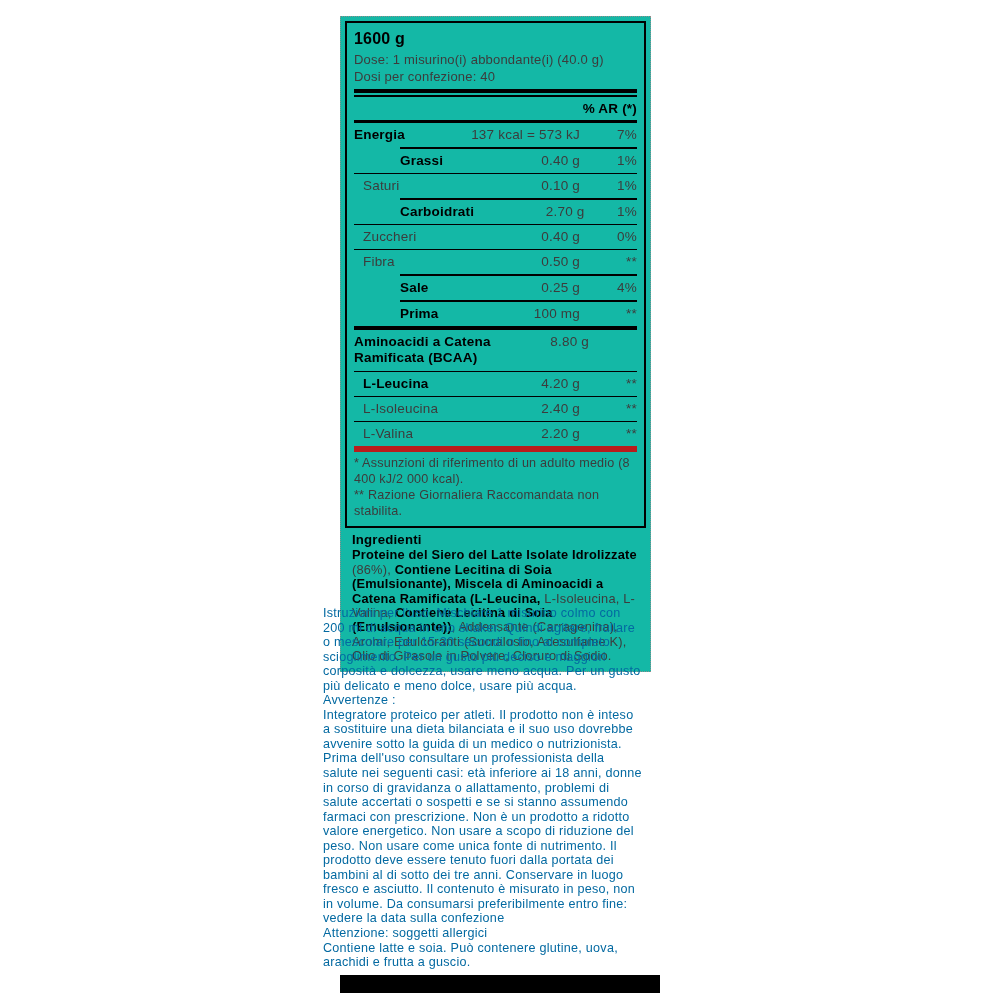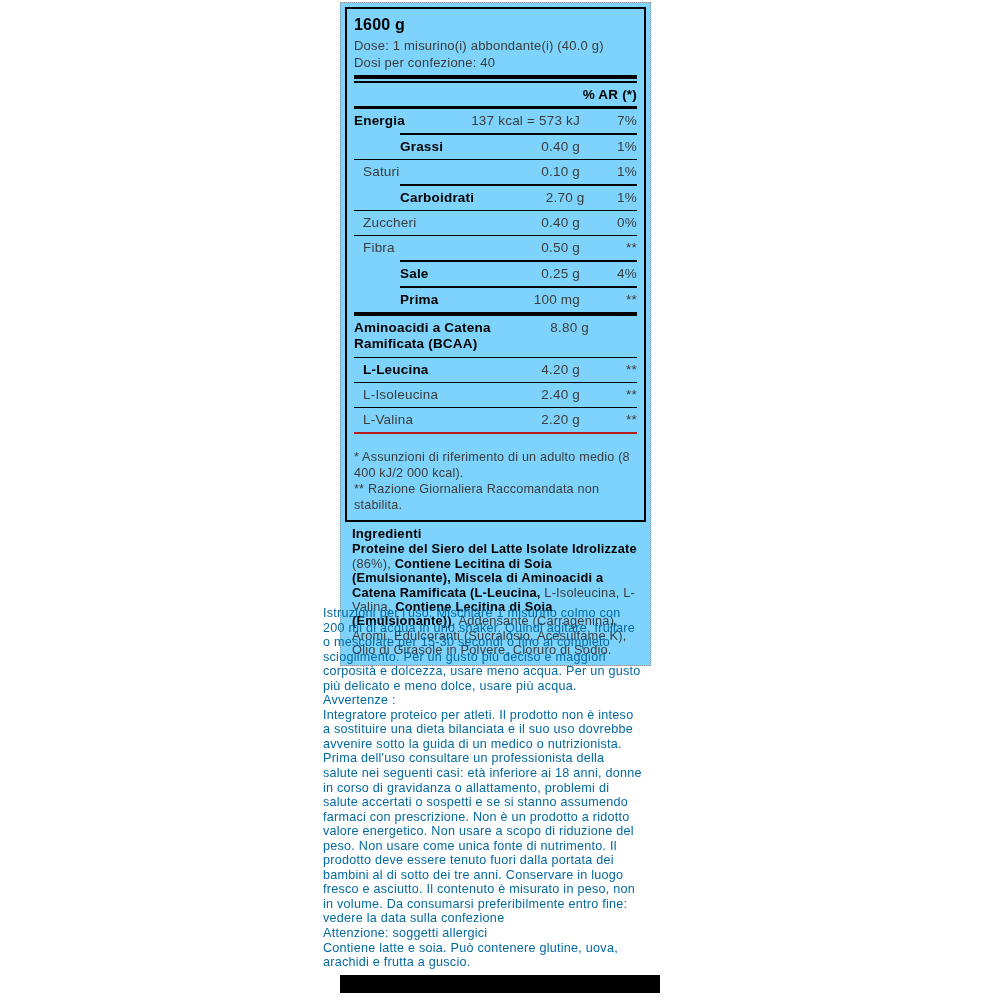--- a/index.html
+++ b/index.html
@@ -2,40 +2,40 @@
 <html><head>
 <meta charset="utf-8">
 <style>
   html,body{margin:0;padding:0;background:#fff;}
   body{
     width:1000px;height:1000px;position:relative;
     font-family:"Liberation Sans", sans-serif;
     -webkit-font-smoothing:antialiased;
   }
   .label-outer{
-    position:absolute;left:340px;top:2px;width:301px;
-    border:1px dotted #8f8f8f;padding:4px;background:#7dd3fc;
+    position:absolute;left:340px;top:16px;width:301px;
+    border:1px dotted #8f8f8f;padding:4px;background:#14b8a6;
   }
   .facts-box{border:2px solid #000;padding:4px 7px 6px;}
   .net-weight{font-size:16px;font-weight:bold;color:#000;padding:3px 0 3px;letter-spacing:.2px;}
   .hdr-line{font-size:13px;color:#3c3c3c;line-height:17px;letter-spacing:.2px;}
   .rule-double{margin-top:4px;border-top:4px solid #000;border-bottom:2px solid #000;height:2px;}
   .ar-header{text-align:right;font-weight:bold;font-size:13.5px;color:#000;padding:4px 0 4px;border-bottom:3px solid #000;letter-spacing:.2px;}
   .nrow{display:flex;align-items:flex-start;padding:4px 0 5px;font-size:13.5px;letter-spacing:.2px;}
   .nrow .name{flex:1;color:#3c3c3c;}
   .nrow.bold .name{font-weight:bold;color:#000;}
   .nrow.strong .name{color:#000;font-weight:700;}
   .nrow.indent .name{padding-left:9px;}
   .nrow .val{width:120px;text-align:right;color:#3c3c3c;white-space:nowrap;}
   .nrow .ar{width:57px;text-align:right;color:#3c3c3c;white-space:nowrap;}
   .nrow.tall .name{max-width:170px;line-height:16px;}
   .sep-thin{border-top:1px solid #000;}
   .sep-medium{border-top:2px solid #000;margin-left:46px;}
   .sep-thick{border-top:4px solid #000;gap:8px;}
-  .footnotes{border-top:2px solid #b91c1c;padding-top:16px;font-size:12.6px;color:#3c3c3c;line-height:15.5px;letter-spacing:.2px;}
+  .footnotes{border-top:6px solid #b91c1c;padding-top:4px;font-size:12.6px;color:#3c3c3c;line-height:15.5px;letter-spacing:.2px;}
   .footnote{margin:0 0 1px;}
   .ingredients{padding:5px 7px 3px;font-size:12.8px;line-height:14.4px;color:#3c3c3c;letter-spacing:.2px;}
   .ing-title{font-weight:bold;color:#000;font-size:13.2px;margin-bottom:1px;}
   .seg-b{font-weight:bold;color:#000;}
   .seg-r{color:#3c3c3c;}
   .info-block{
     position:absolute;left:323px;top:606px;width:319px;
     font-size:12.6px;line-height:14.55px;color:#0369a1;letter-spacing:.25px;
   }
   .info-block p{margin:0;}

